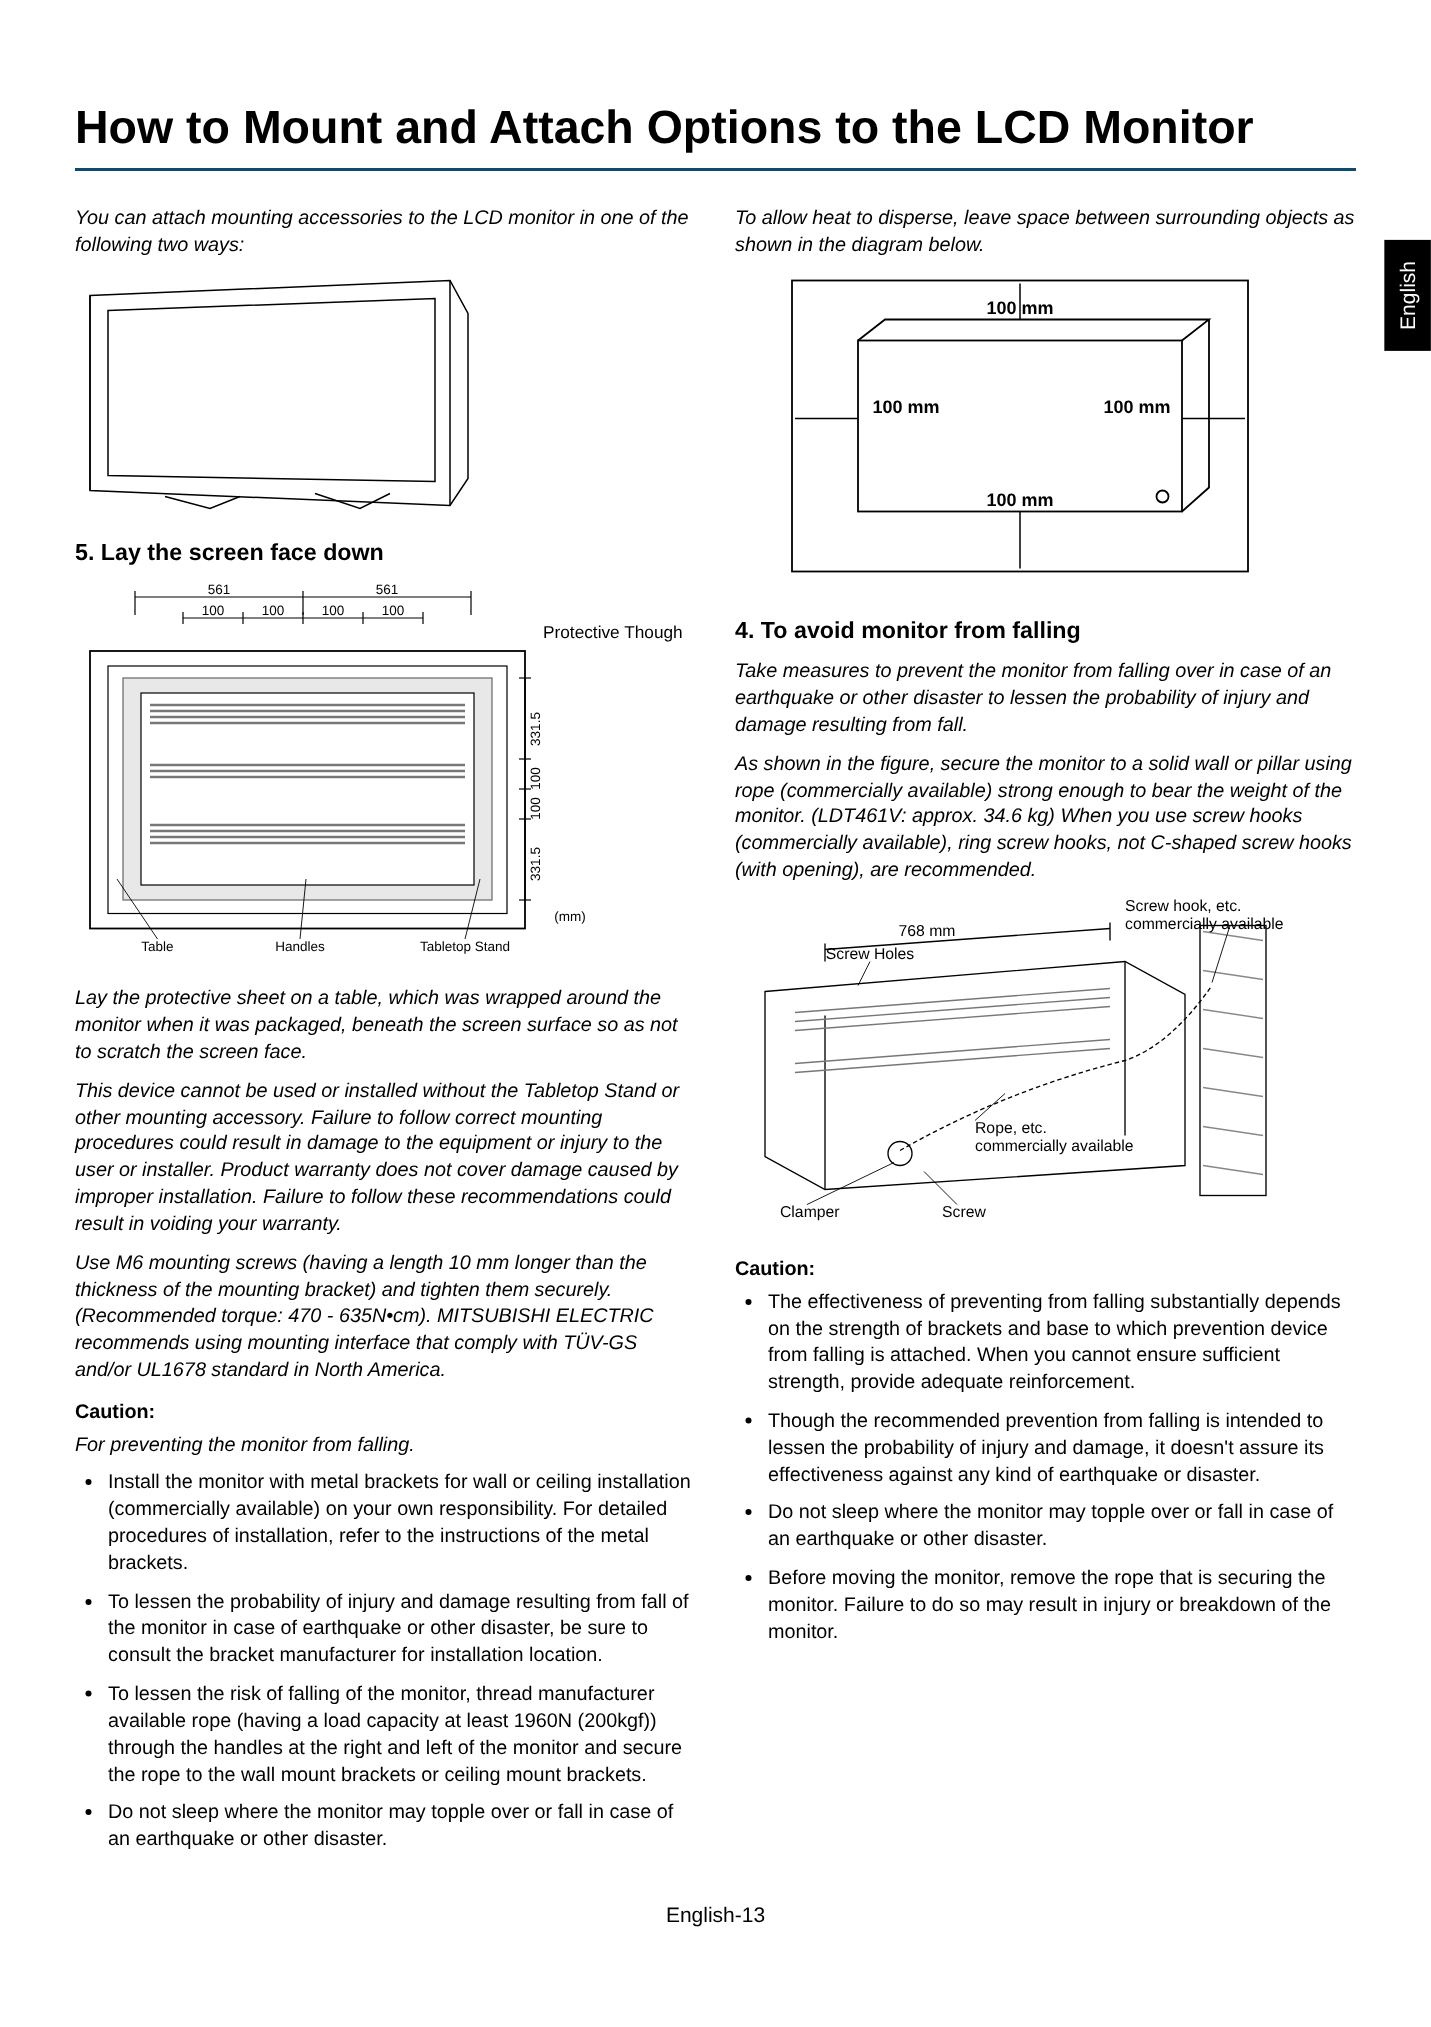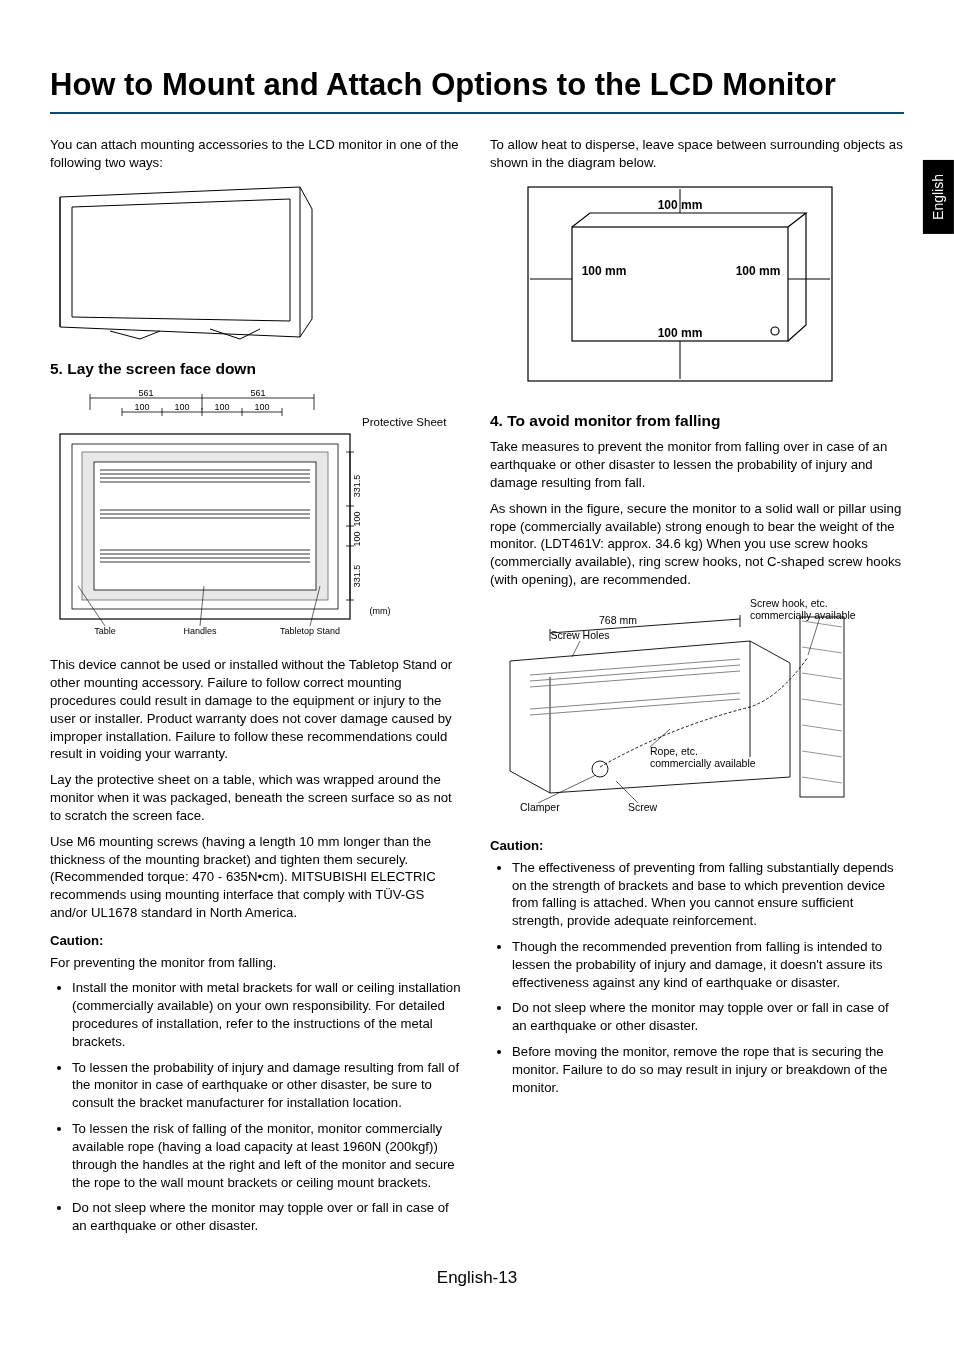--- a/index.html
+++ b/index.html
@@ -42,31 +42,31 @@
   h2.sec {
     font-size: 15.5px;
     font-weight: bold;
     margin: 8px 0 6px 0;
   }
   h3.sub {
     font-size: 13.2px;
     font-weight: bold;
     margin: 10px 0 4px 0;
   }
-  p { margin: 4px 0 8px 0; }
+  p { margin: 4px 0 8px 0; font-style: italic; }
   ul { margin: 4px 0 8px 0; padding-left: 22px; }
   li { margin-bottom: 8px; }
   .fig {
     margin: 6px 0 10px 0;
   }
   .fig svg { display: block; }
   .page-footer {
     text-align: center;
     margin-top: 24px;
-    font-size: 17px;
+    font-size: 14px;
   }
 </style>
 </head>
 <body>
 
 <div class="side-tab">English</div>
 
 <h1 class="page-title">How to Mount and Attach Options to the LCD Monitor</h1>
 
 <div class="columns">
@@ -147,33 +147,33 @@
           <text x="55" y="248">Table</text>
           <text x="150" y="248">Handles</text>
           <text x="260" y="248">Tabletop Stand</text>
         </g>
         <g stroke="#000" stroke-width="0.6">
           <line x1="55" y1="240" x2="28" y2="200"></line>
           <line x1="150" y1="240" x2="154" y2="200"></line>
           <line x1="260" y1="240" x2="270" y2="200"></line>
         </g>
       </svg>
-      <div style="position:absolute; left:312px; top:30px; font-size:11.5px; line-height:1.15;">Protective Sheet</div>
-    </div>
-
+      <div style="position:absolute; left:312px; top:30px; font-size:11.5px; line-height:1.15;">Protective Though</div>
+    </div>
+
+    <p>Lay the protective sheet on a table, which was wrapped around the monitor when it was packaged, beneath the screen surface so as not to scratch the screen face.</p>
     <p>This device cannot be used or installed without the Tabletop Stand or other mounting accessory. Failure to follow correct mounting procedures could result in damage to the equipment or injury to the user or installer. Product warranty does not cover damage caused by improper installation. Failure to follow these recommendations could result in voiding your warranty.</p>
-    <p>Lay the protective sheet on a table, which was wrapped around the monitor when it was packaged, beneath the screen surface so as not to scratch the screen face.</p>
     <p>Use M6 mounting screws (having a length 10 mm longer than the thickness of the mounting bracket) and tighten them securely. (Recommended torque: 470 - 635N•cm). MITSUBISHI ELECTRIC recommends using mounting interface that comply with TÜV-GS and/or UL1678 standard in North America.</p>
 
     <h3 class="sub">Caution:</h3>
     <p>For preventing the monitor from falling.</p>
     <ul>
       <li>Install the monitor with metal brackets for wall or ceiling installation (commercially available) on your own responsibility. For detailed procedures of installation, refer to the instructions of the metal brackets.</li>
       <li>To lessen the probability of injury and damage resulting from fall of the monitor in case of earthquake or other disaster, be sure to consult the bracket manufacturer for installation location.</li>
-      <li>To lessen the risk of falling of the monitor, monitor commercially available rope (having a load capacity at least 1960N (200kgf)) through the handles at the right and left of the monitor and secure the rope to the wall mount brackets or ceiling mount brackets.</li>
+      <li>To lessen the risk of falling of the monitor, thread manufacturer available rope (having a load capacity at least 1960N (200kgf)) through the handles at the right and left of the monitor and secure the rope to the wall mount brackets or ceiling mount brackets.</li>
       <li>Do not sleep where the monitor may topple over or fall in case of an earthquake or other disaster.</li>
     </ul>
   </div>
 
   <div class="col">
     <p>To allow heat to disperse, leave space between surrounding objects as shown in the diagram below.</p>
 
     <div class="fig" style="margin-left:30px;">
       <svg width="320" height="210" viewBox="0 0 320 210">
         <g stroke="#000" fill="none" stroke-width="1.2">

